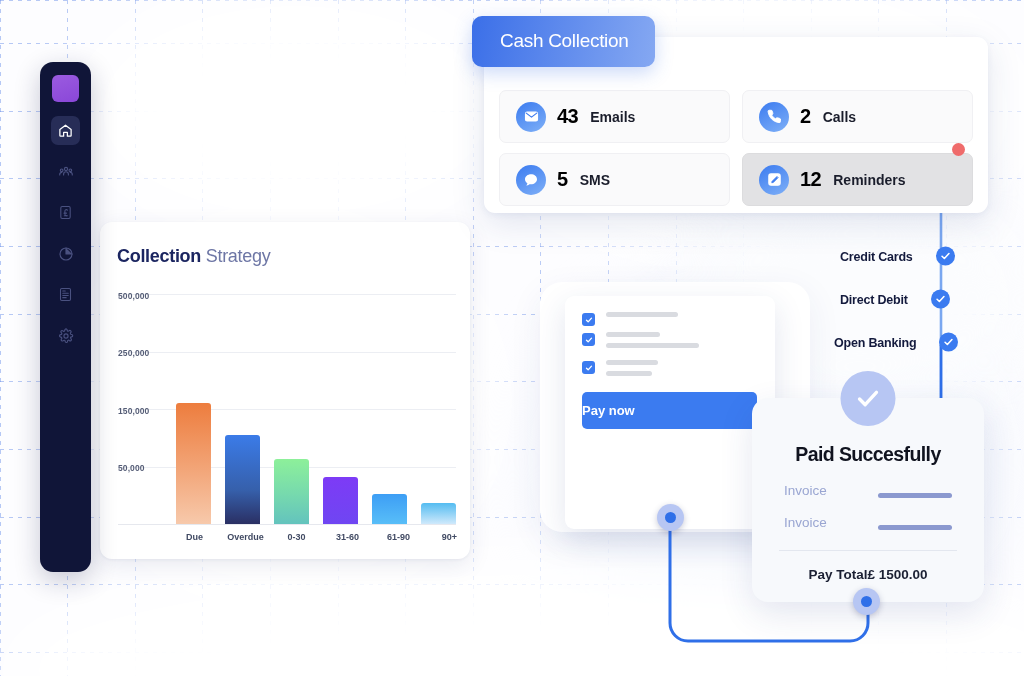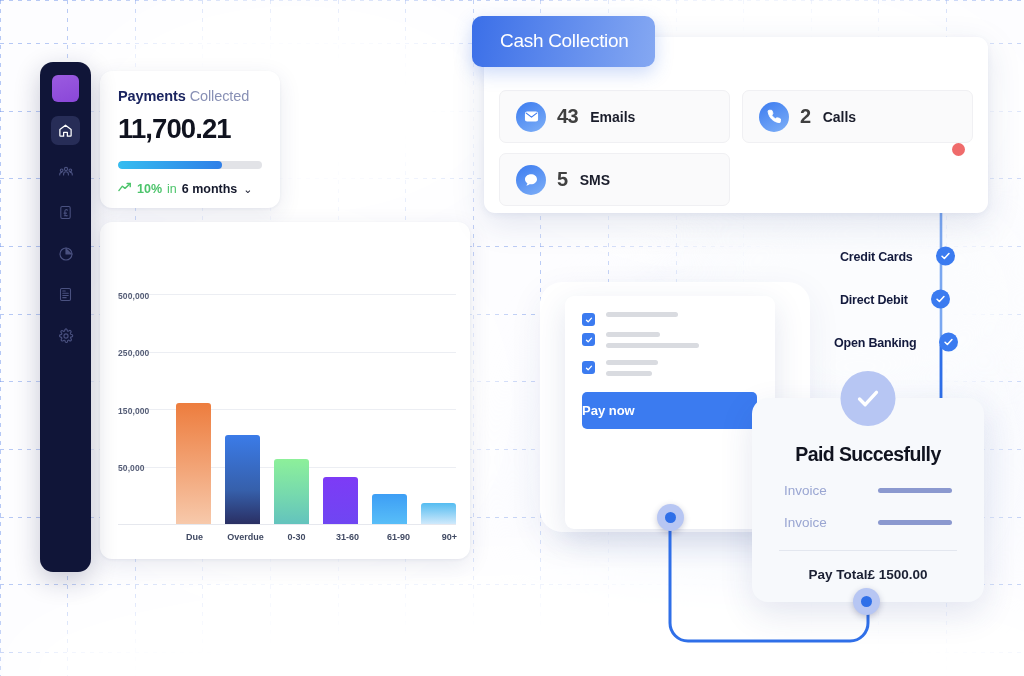--- a/index.html
+++ b/index.html
@@ -153,21 +153,21 @@
     padding: 0 16px;
     height: 53px;
   }
   .cc-tile.hl { background: #e2e2e4; border-color: #dcdcde; }
   .cc-ico {
     width: 30px; height: 30px; border-radius: 50%;
     background: linear-gradient(150deg,#3b7bf0,#7fb0f7);
     display: flex; align-items: center; justify-content: center;
     flex: 0 0 auto;
   }
-  .cc-num { font-size: 20px; font-weight: 700; color: #404040; letter-spacing: -.5px; }
+  .cc-num { font-size: 20px; font-weight: 700; color: #000000; letter-spacing: -.5px; }
   .cc-lab { font-size: 14px; font-weight: 600; color: #1a1d2b; margin-left: 1px; }
   .notif-dot {
     position: absolute; width: 13px; height: 13px; border-radius: 50%;
     background: #ef6b6b; z-index: 5;
   }
 
   
   .conn { position: absolute; pointer-events: none; }
   .check-row {
     position: absolute; display: flex; align-items: center; gap: 23px;
@@ -222,21 +222,21 @@
     position: absolute; width: 55px; height: 55px; border-radius: 50%;
     background: #b7c6f3; display: flex; align-items: center; justify-content: center;
     left: 50%; transform: translateX(-50%);
     top: -27px;
   }
   .paid-title {
     text-align: center; font-size: 19.5px; font-weight: 700;
     color: #10131f; letter-spacing: -.6px; margin-top: 45px;
   }
   .inv-row {
-    display: flex; align-items: center; justify-content: space-between;
+    display: flex; align-items: flex-end; justify-content: space-between;
     padding: 0 32px; margin-top: 17px;
   }
   .inv-lab { font-size: 13.5px; color: #9aa6d2; font-weight: 400; }
   .inv-bar { width: 74px; height: 5px; border-radius: 3px; background: #8b99cf; }
   .paid-div { height: 1px; background: #e3e7ef; margin: 20px 27px 0 27px; }
   .paid-total {
     display: flex; align-items: center; justify-content: center;
     padding: 0 28px; margin-top: 16px;
     font-size: 13.5px; font-weight: 700; color: #1b2033;
   }
@@ -348,45 +348,27 @@
     <div class="nav-item">
       <span>
         <svg width="16" height="16" viewBox="0 0 24 24" fill="none" stroke="#4a5180" stroke-width="1.7" stroke-linecap="round" stroke-linejoin="round">
           <circle cx="12" cy="12" r="3.1"></circle>
           <path d="M19.2 14.4a1.5 1.5 0 0 0 .3 1.7l.1.1a1.8 1.8 0 1 1-2.6 2.6l-.1-.1a1.5 1.5 0 0 0-1.7-.3 1.5 1.5 0 0 0-.9 1.4v.2a1.8 1.8 0 1 1-3.6 0v-.1a1.5 1.5 0 0 0-1-1.4 1.5 1.5 0 0 0-1.7.3l-.1.1a1.8 1.8 0 1 1-2.6-2.6l.1-.1a1.5 1.5 0 0 0 .3-1.7 1.5 1.5 0 0 0-1.4-.9h-.2a1.8 1.8 0 1 1 0-3.6h.1a1.5 1.5 0 0 0 1.4-1 1.5 1.5 0 0 0-.3-1.7l-.1-.1A1.8 1.8 0 1 1 7.4 4.4l.1.1a1.5 1.5 0 0 0 1.7.3h.1a1.5 1.5 0 0 0 .9-1.4v-.2a1.8 1.8 0 1 1 3.6 0v.1a1.5 1.5 0 0 0 .9 1.4 1.5 1.5 0 0 0 1.7-.3l.1-.1a1.8 1.8 0 1 1 2.6 2.6l-.1.1a1.5 1.5 0 0 0-.3 1.7v.1a1.5 1.5 0 0 0 1.4.9h.2a1.8 1.8 0 1 1 0 3.6h-.1a1.5 1.5 0 0 0-1.4.9z"></path>
         </svg>
       </span>
     </div>
   </div>
 
-  <div class="card kpi" style="left:100px; top:71px; width:180px; height:137px;">
-    <div class="kpi-title">
-      <b>Payments</b>
-      <span>Collected</span>
-    </div>
-    <div class="kpi-value">11,700.21</div>
-    <div class="bar-track">
-      <div class="bar-fill blue" style="width:72%"></div>
-    </div>
-    <div class="kpi-foot">
-      <span>
-        <svg width="14" height="11" viewBox="0 0 16 12" fill="none" stroke="#4cc46b" stroke-width="1.6" stroke-linecap="round" stroke-linejoin="round">
-          <path d="M1 9.5 L5 4.5 L8 7 L14 1.5"></path>
-            <path d="M10.4 1.5H14V5"></path>
-        </svg>
-      </span>
-      <span class="pct-up">10%</span>
-      <span class="in">in</span>
-      <span class="mo">6 months</span>
-      <span class="caret">⌄</span>
-    </div>
-  </div>
 
 
   <div class="card" style="left:100px; top:222px; width:370px; height:337px;">
+    <div class="chart-title" style="position:absolute; left:17px; top:24px;">
+      <b>Collection</b>
+      <span>Strategy</span>
+    </div>
 
     <div class="plot" style="left:18px; top:72px; width:338px; height:230px;">
 
       <div class="gridline" style="top:0px;"></div>
       <div class="gridline" style="top:57.5px;"></div>
       <div class="gridline" style="top:115px;"></div>
       <div class="gridline" style="top:172.5px;"></div>
       <div class="gridline" style="top:230px; background:#e6e8ee;"></div>
 
       <div class="ytick" style="top:2px;">500,000</div>
@@ -462,20 +444,30 @@
     <div class="cc-tile">
       <span class="cc-ico">
         <svg width="16" height="16" viewBox="0 0 24 24" fill="#fff">
           <path d="M12 3.4c-5 0-9 3.3-9 7.4 0 2.4 1.4 4.6 3.6 6-.2 1.3-.8 2.6-1.8 3.6 1.9-.2 3.7-1 5-2.2.7.1 1.4.2 2.2.2 5 0 9-3.3 9-7.6s-4-7.4-9-7.4z"></path>
         </svg>
       </span>
       <span class="cc-num">5</span>
       <span class="cc-lab">SMS</span>
     </div>
 
+    <div class="cc-tile hl">
+      <span class="cc-ico">
+        <svg width="15" height="15" viewBox="0 0 24 24" fill="none" stroke="#fff" stroke-width="2" stroke-linecap="round" stroke-linejoin="round">
+          <rect x="3" y="3" width="18" height="18" rx="3.4" fill="#fff" stroke="#fff"></rect>
+          <path d="M15.6 7.4 8.3 14.7 7.6 17.3l2.6-.7 7.3-7.3z" fill="#3b7bf0" stroke="#3b7bf0" stroke-width="1.2"></path>
+        </svg>
+      </span>
+      <span class="cc-num">12</span>
+      <span class="cc-lab">Reminders</span>
+    </div>
   </div>
 
   <div class="notif-dot" style="left:952px; top:143px;"></div>
 
   <div class="check-row" style="left:840px; top:256px;">
     <span class="check-lab">Credit Cards</span>
     <span class="check-dot">
       <svg width="11" height="11" viewBox="0 0 24 24" fill="none" stroke="#fff" stroke-width="3.4" stroke-linecap="round" stroke-linejoin="round">
           <path d="M4.5 12.5 9.5 17.5 19.5 6.5"></path>
         </svg>

